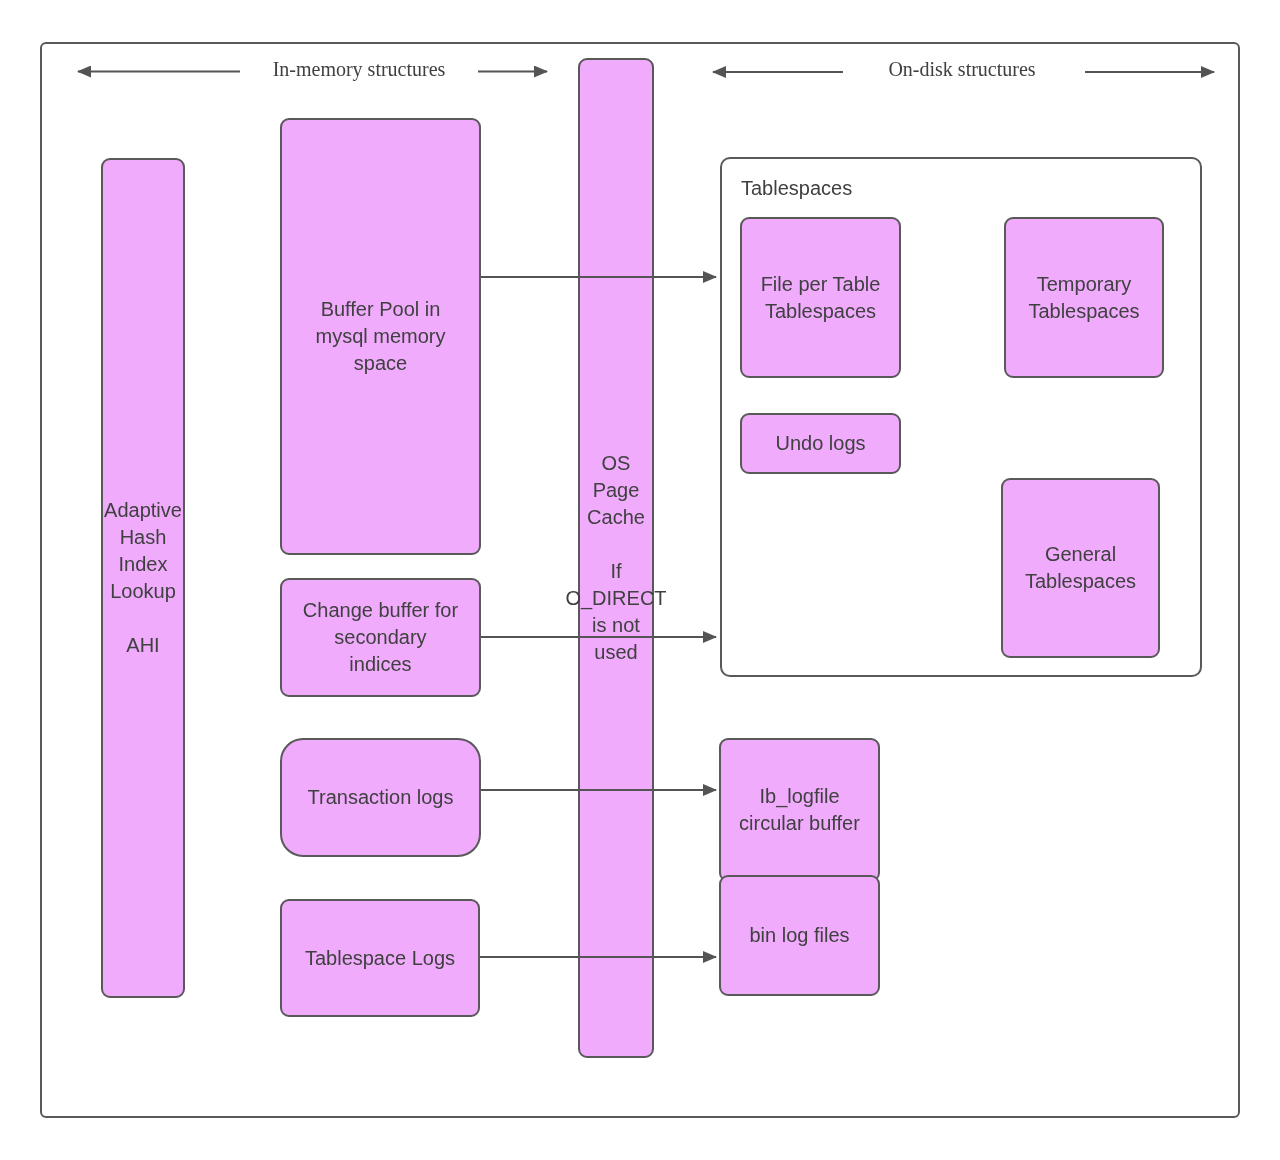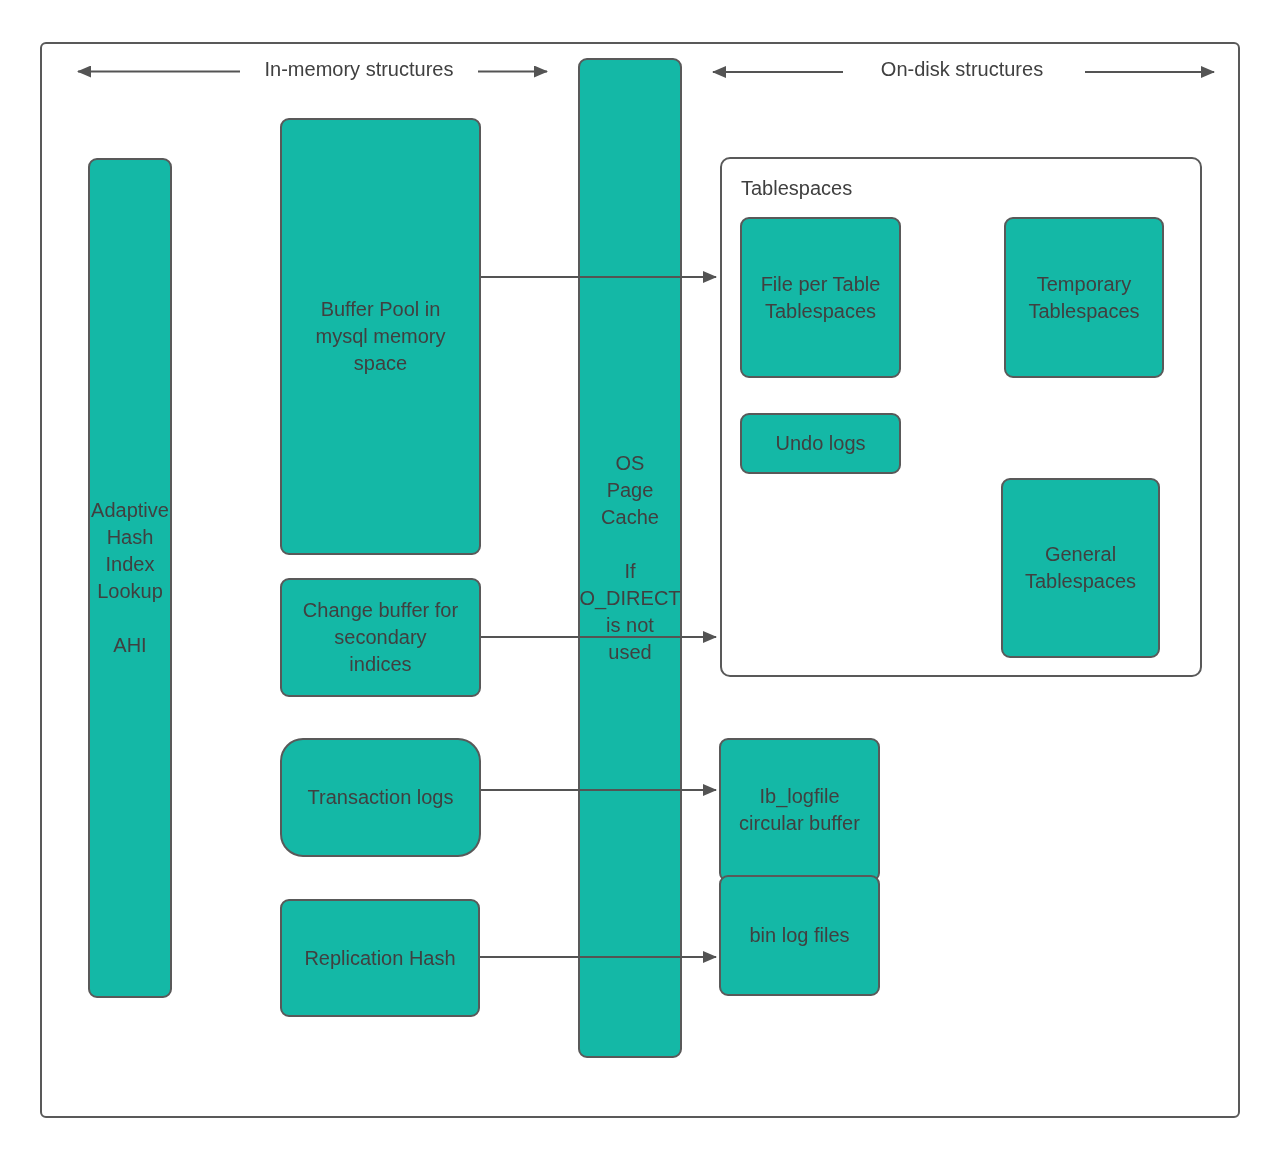--- a/index.html
+++ b/index.html
@@ -4,56 +4,56 @@
 <style>
   html,body{margin:0;padding:0;background:#fff;}
   #canvas{
     position:relative;width:1280px;height:1160px;
     background:var(--background,#fff);
     font-family:"Liberation Sans",sans-serif;
     color:var(--text,#404040);
     font-size:20px;line-height:27px;
   }
   .box{
-    position:absolute;background:#14b8a6;
+    position:absolute;background:#f0abfc;
     border:2.5px solid var(--stroke,#595959);
     border-radius:9px;
     display:flex;align-items:center;justify-content:center;
     text-align:center;box-sizing:border-box;
   }
   .lbl{white-space:pre-line;}
   .tall .lbl{
     position:absolute;left:50%;top:50%;
     transform:translate(-50%,-50%);
   }
   .container{
     position:absolute;background:#fff;
     border:2.5px solid var(--stroke,#595959);
     border-radius:10px;box-sizing:border-box;
   }
   .hdr{
     position:absolute;transform:translateX(-50%);
-    white-space:nowrap;text-align:center;
+    white-space:nowrap;text-align:center;font-family:Liberation Serif, serif;
   }
   .container-title{position:absolute;left:19px;top:16px;white-space:nowrap;}
 
   
   #outer{left:40px;top:42px;width:1200px;height:1076px;border-radius:6px;background:transparent;}
   
   #hdr-inmem{left:359px;top:56px;}
   #hdr-ondisk{left:962px;top:56px;}
   
-  #ahi{left:88px;top:158px;width:84px;height:840px;}
+  #ahi{left:101px;top:158px;width:84px;height:840px;}
   #ahi .lbl{width:92px;}
   #buffer-pool{left:280px;top:118px;width:201px;height:437px;}
   #change-buffer{left:280px;top:578px;width:201px;height:119px;}
   #transaction-logs{left:280px;top:738px;width:201px;height:119px;border-radius:23px;}
   #replication-logs{left:280px;top:899px;width:200px;height:118px;}
   
-  #os-page-cache{left:578px;top:58px;width:104px;height:1000px;}
+  #os-page-cache{left:578px;top:58px;width:76px;height:1000px;}
   #os-page-cache .lbl{width:112px;}
   
   #tablespaces{left:720px;top:157px;width:482px;height:520px;}
   #file-per-table{left:740px;top:217px;width:161px;height:161px;}
   #temporary{left:1004px;top:217px;width:160px;height:161px;}
   #undo-logs{left:740px;top:413px;width:161px;height:61px;}
   #system-tablespace{left:740px;top:478px;width:221px;height:180px;}
   #general{left:1001px;top:478px;width:159px;height:180px;}
   #ib-logfile{left:719px;top:738px;width:161px;height:144px;}
   #bin-log{left:719px;top:875px;width:161px;height:121px;}
@@ -89,21 +89,21 @@
     <span class="lbl">Change buffer for
 secondary
 indices</span>
   </div>
 
   <div id="transaction-logs" class="box">
     <span class="lbl">Transaction logs</span>
   </div>
 
   <div id="replication-logs" class="box">
-    <span class="lbl">Replication Hash</span>
+    <span class="lbl">Tablespace Logs</span>
   </div>
 
   <div id="os-page-cache" class="box tall">
     <span class="lbl">OS
 Page
 Cache
 
 If
 O_DIRECT
 is not

